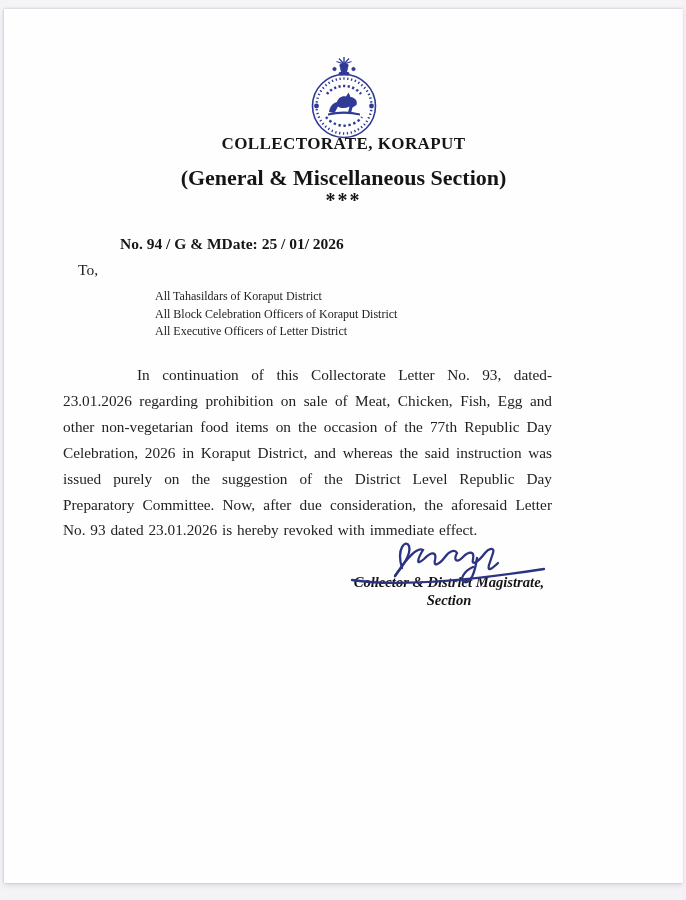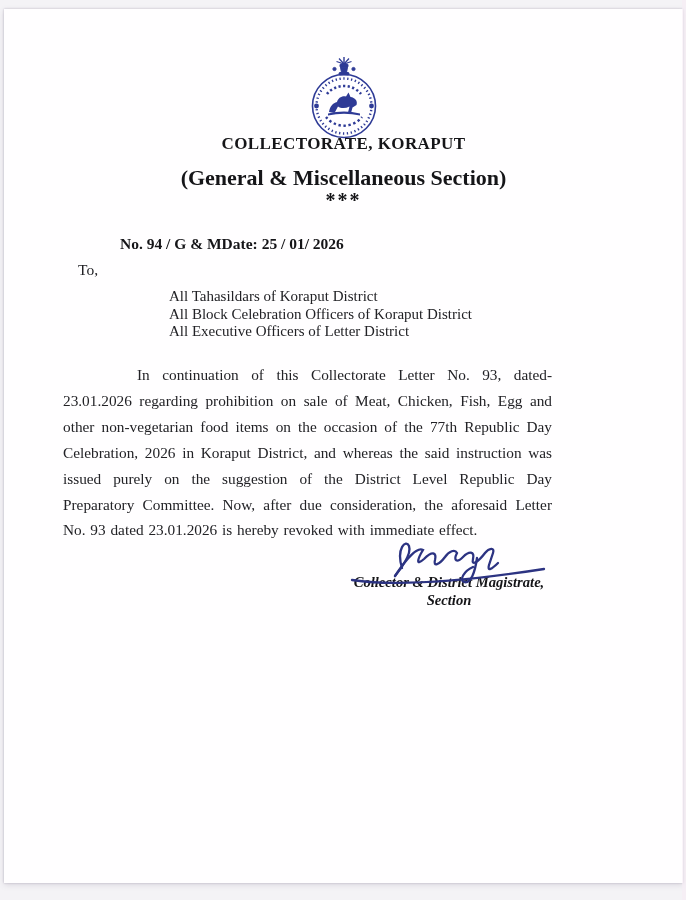--- a/index.html
+++ b/index.html
@@ -82,23 +82,22 @@
     margin-left: 42px;
   }
   .salutation {
     position: absolute;
     top: 252px; left: 74px;
     font-size: 15.5px;
   }
   .addressees {
     position: absolute;
     top: 279px; left: 151px;
-    font-size: 15px;
+    font-size: 12px;
     line-height: 17.6px;
-    margin-left: 14px;
   }
 
   .body-text {
     position: absolute;
     top: 353px; left: 59px;
     width: 489px;
     font-size: 15.3px;
     line-height: 25.9px;
     text-align: justify;
     text-indent: 74px;

